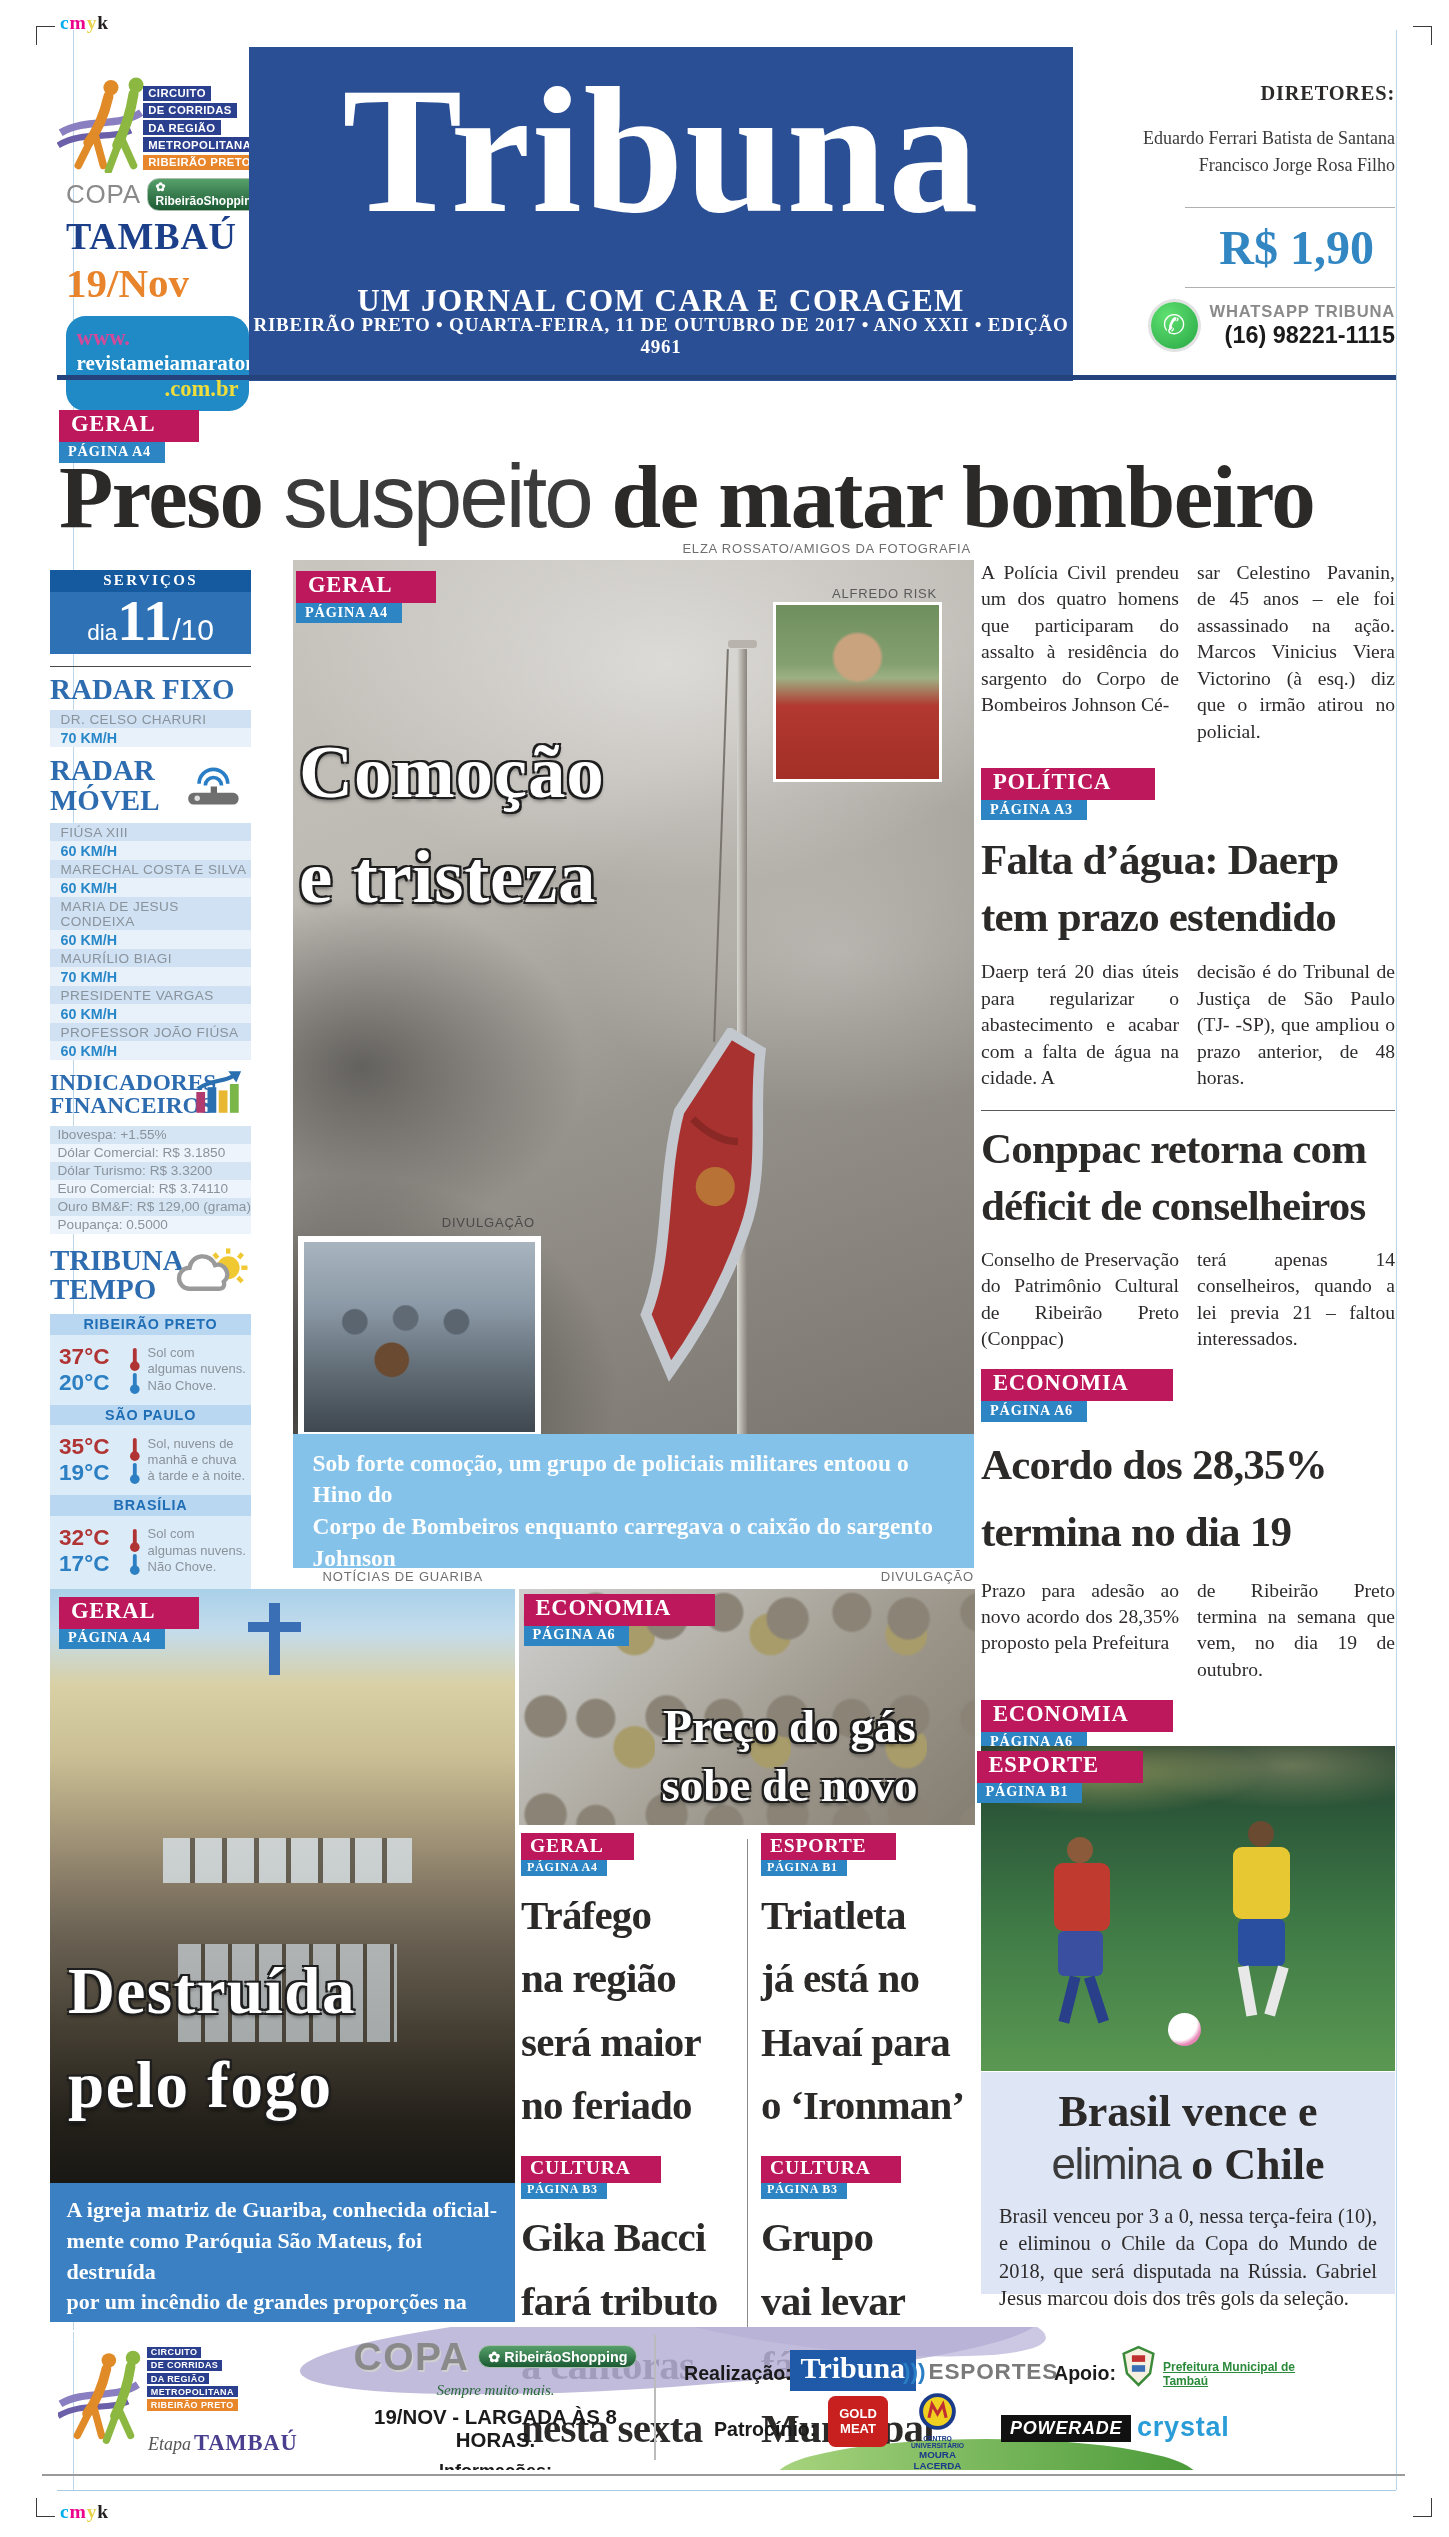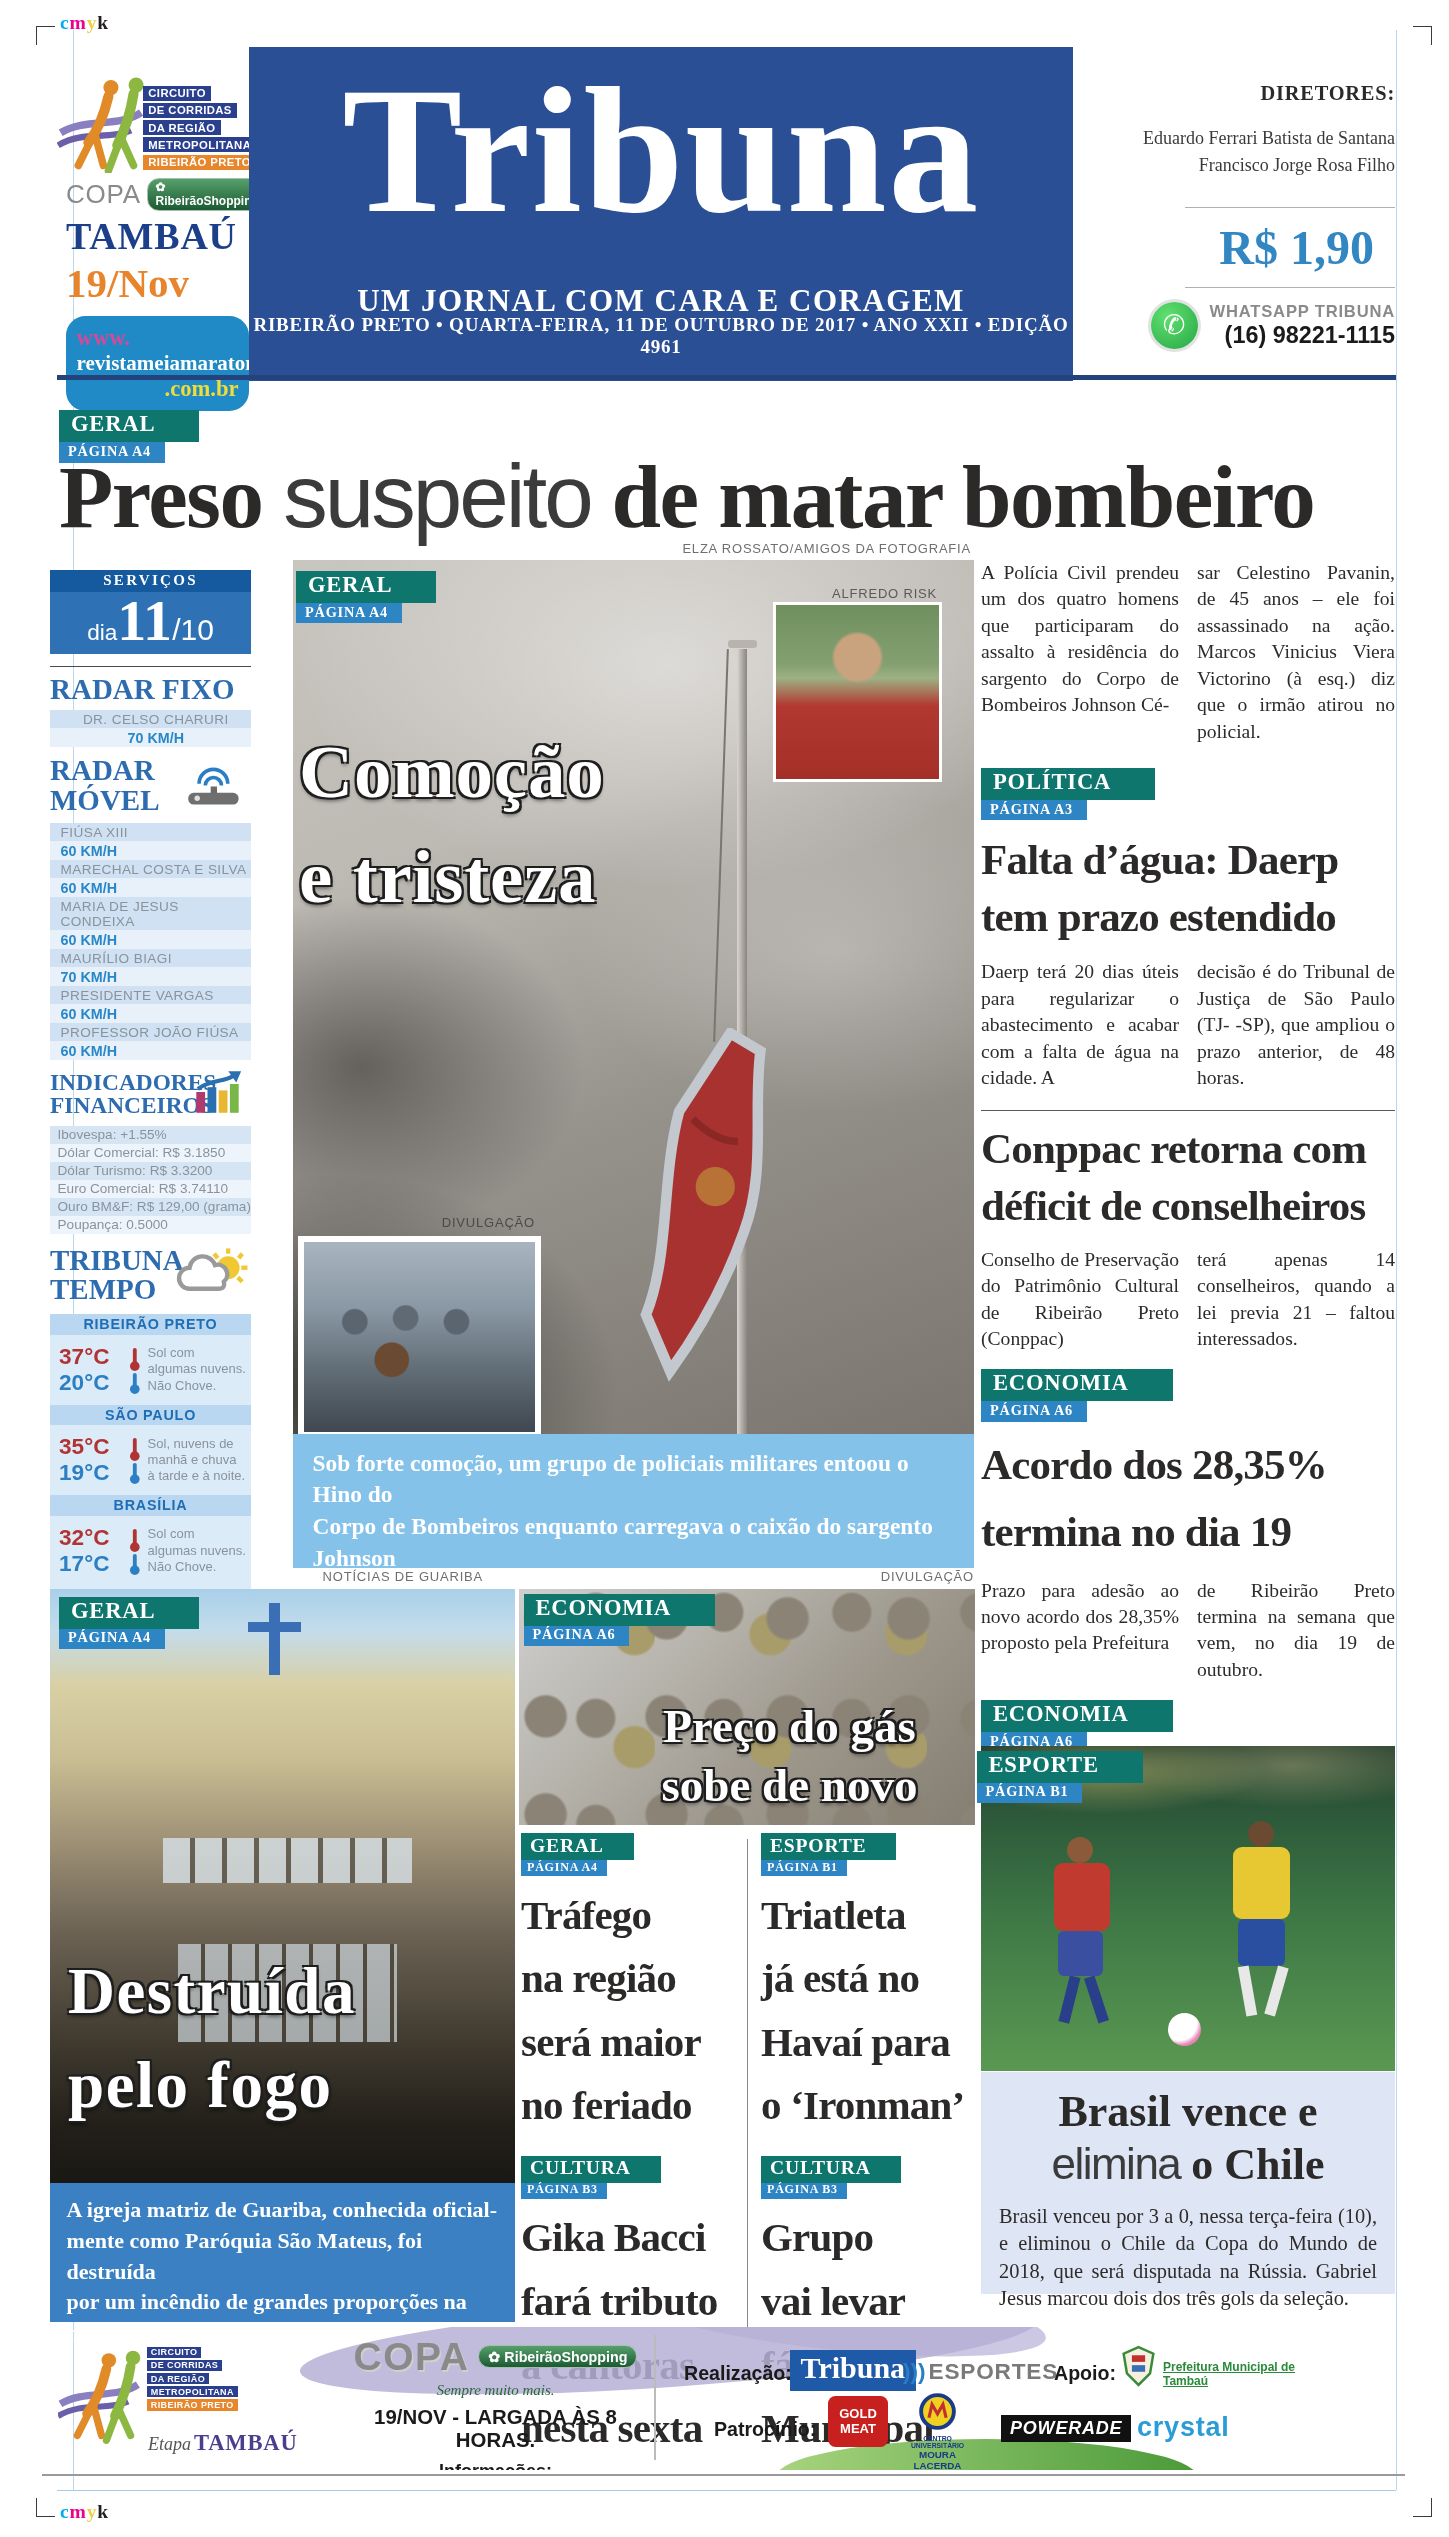--- a/index.html
+++ b/index.html
@@ -7,21 +7,21 @@
   .abs{position:absolute;}
   .serif{font-family:"Liberation Serif",serif;}
   .sans{font-family:"Liberation Sans",sans-serif;}
   .pre{white-space:pre-line;}
   
   .cropcorner{width:18px;height:18px;border-color:#3a3a3a;}
   .cmyk{font:bold 19.6px "Liberation Serif",serif;letter-spacing:0.8px;}
   .vguide{width:0.8px;background:#bcd6ea;}
   
   .sectag{z-index:6;font-family:"Liberation Serif",serif;font-weight:bold;line-height:1.1;}
-  .sectag .bar{display:block;width:max-content;background:#0f766e;color:#fff;font-size:22.6px;padding:2.3px 44px 5.3px 12px;letter-spacing:0.8px;}
+  .sectag .bar{display:block;width:max-content;background:#be185d;color:#fff;font-size:22.6px;padding:2.3px 44px 5.3px 12px;letter-spacing:0.8px;}
   .sectag .page{display:block;width:max-content;background:#2d85c3;color:#fff;font-size:14.3px;padding:1.5px 13.6px 3px 9px;letter-spacing:0.8px;}
   .sectag.small .bar{font-size:19.6px;padding:1.5px 30px 3.8px 9px;}
   .sectag.small .page{font-size:12px;padding:0.8px 9px 2.3px 6px;}
   
   .masthead{background:#2b4f95;color:#fff;text-align:center;}
   .masthead .title{font-weight:bold;font-size:180px;line-height:1;letter-spacing:1.5px;margin-top:13.6px;}
   .masthead .tagline{position:absolute;bottom:62px;width:100%;font-weight:bold;font-size:31px;letter-spacing:1.5px;}
   .masthead .dateline{position:absolute;bottom:22.6px;width:100%;font-weight:bold;font-size:19px;letter-spacing:0.8px;}
   .chip{display:block;width:max-content;background:#2b3f8f;color:#fff;font:bold 11.3px "Liberation Sans",sans-serif;padding:1.5px 5.3px;margin-bottom:2.3px;letter-spacing:0.4px;}
   .chip.orange{background:#e8862c;}
@@ -176,21 +176,21 @@
   <div style="background:#2e72b5;">
     <div class="serif" style="background:#15599f;color:#fff;font-weight:bold;font-size:15px;text-align:center;letter-spacing:2.3px;padding:2.3px 0;">SERVIÇOS</div>
     <div style="display:flex;align-items:baseline;justify-content:center;color:#fff;padding:3px 0 7.5px 0;">
       <span class="sans" style="font-size:22.6px;">dia</span>
       <span class="sans" style="font-weight:bold;font-size:58px;line-height:.9;font-family:Liberation Serif, serif;">11</span>
       <span class="sans" style="font-size:30px;">/10</span>
     </div>
   </div>
   <hr class="sb-hr">
   <div class="sb-title" style="font-size:29px;">RADAR FIXO</div>
-  <div style="margin-top:6px;text-align:center;">
+  <div style="margin-top:6px;">
     <div class="rowname">DR. CELSO CHARURI</div>
     <div class="rowspeed">70 KM/H</div>
   </div>
   <div style="position:relative;margin-top:9px;">
     <div class="sb-title pre" style="font-size:29px;">RADAR
 MÓVEL</div>
     <svg width="63" height="45" viewBox="0 0 70 50" style="position:absolute;right:7.5px;top:7.5px;">
       <path d="M20,22 A16,16 0 0 1 52,22" fill="none" stroke="#2a7ec5" stroke-width="4"></path>
       <path d="M27,24 A9,9 0 0 1 45,24" fill="none" stroke="#2a7ec5" stroke-width="4"></path>
       <rect x="33" y="25" width="7" height="8" fill="#6a6a6a"></rect>

